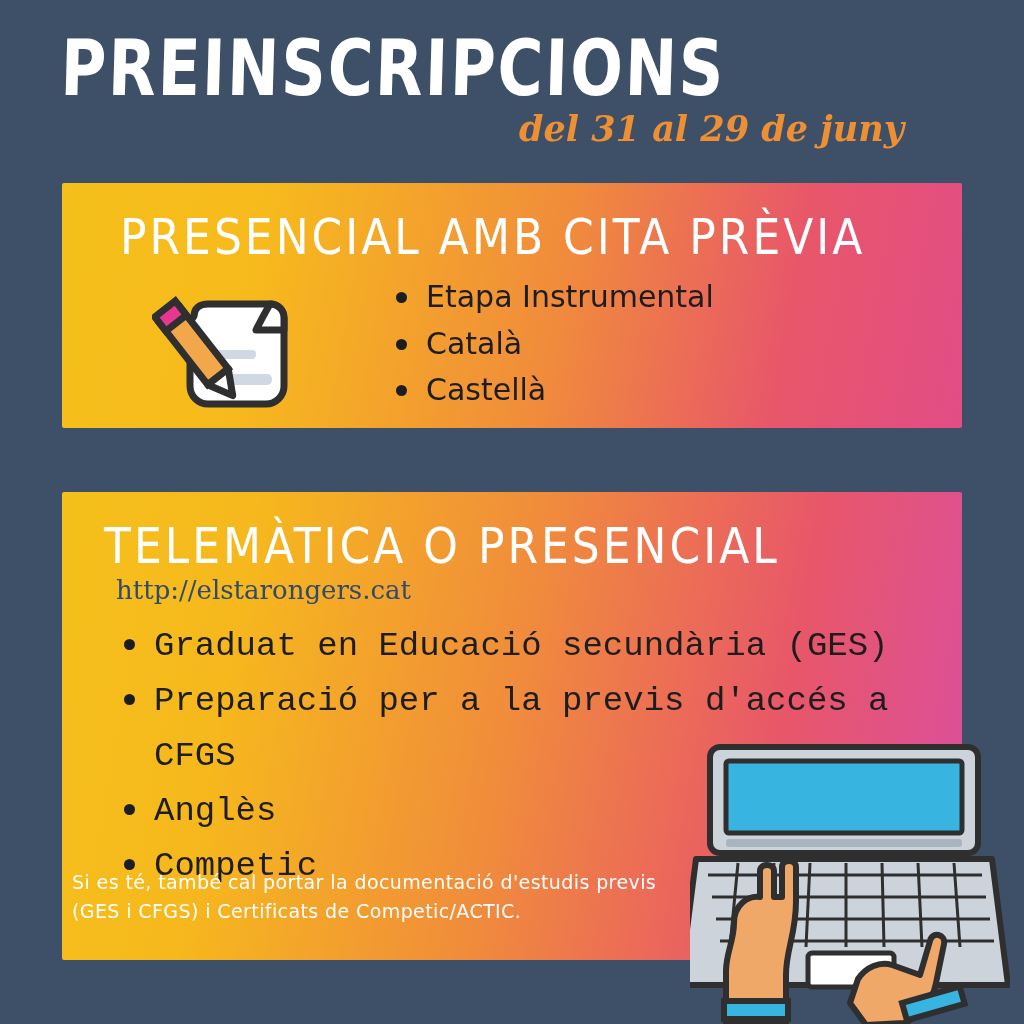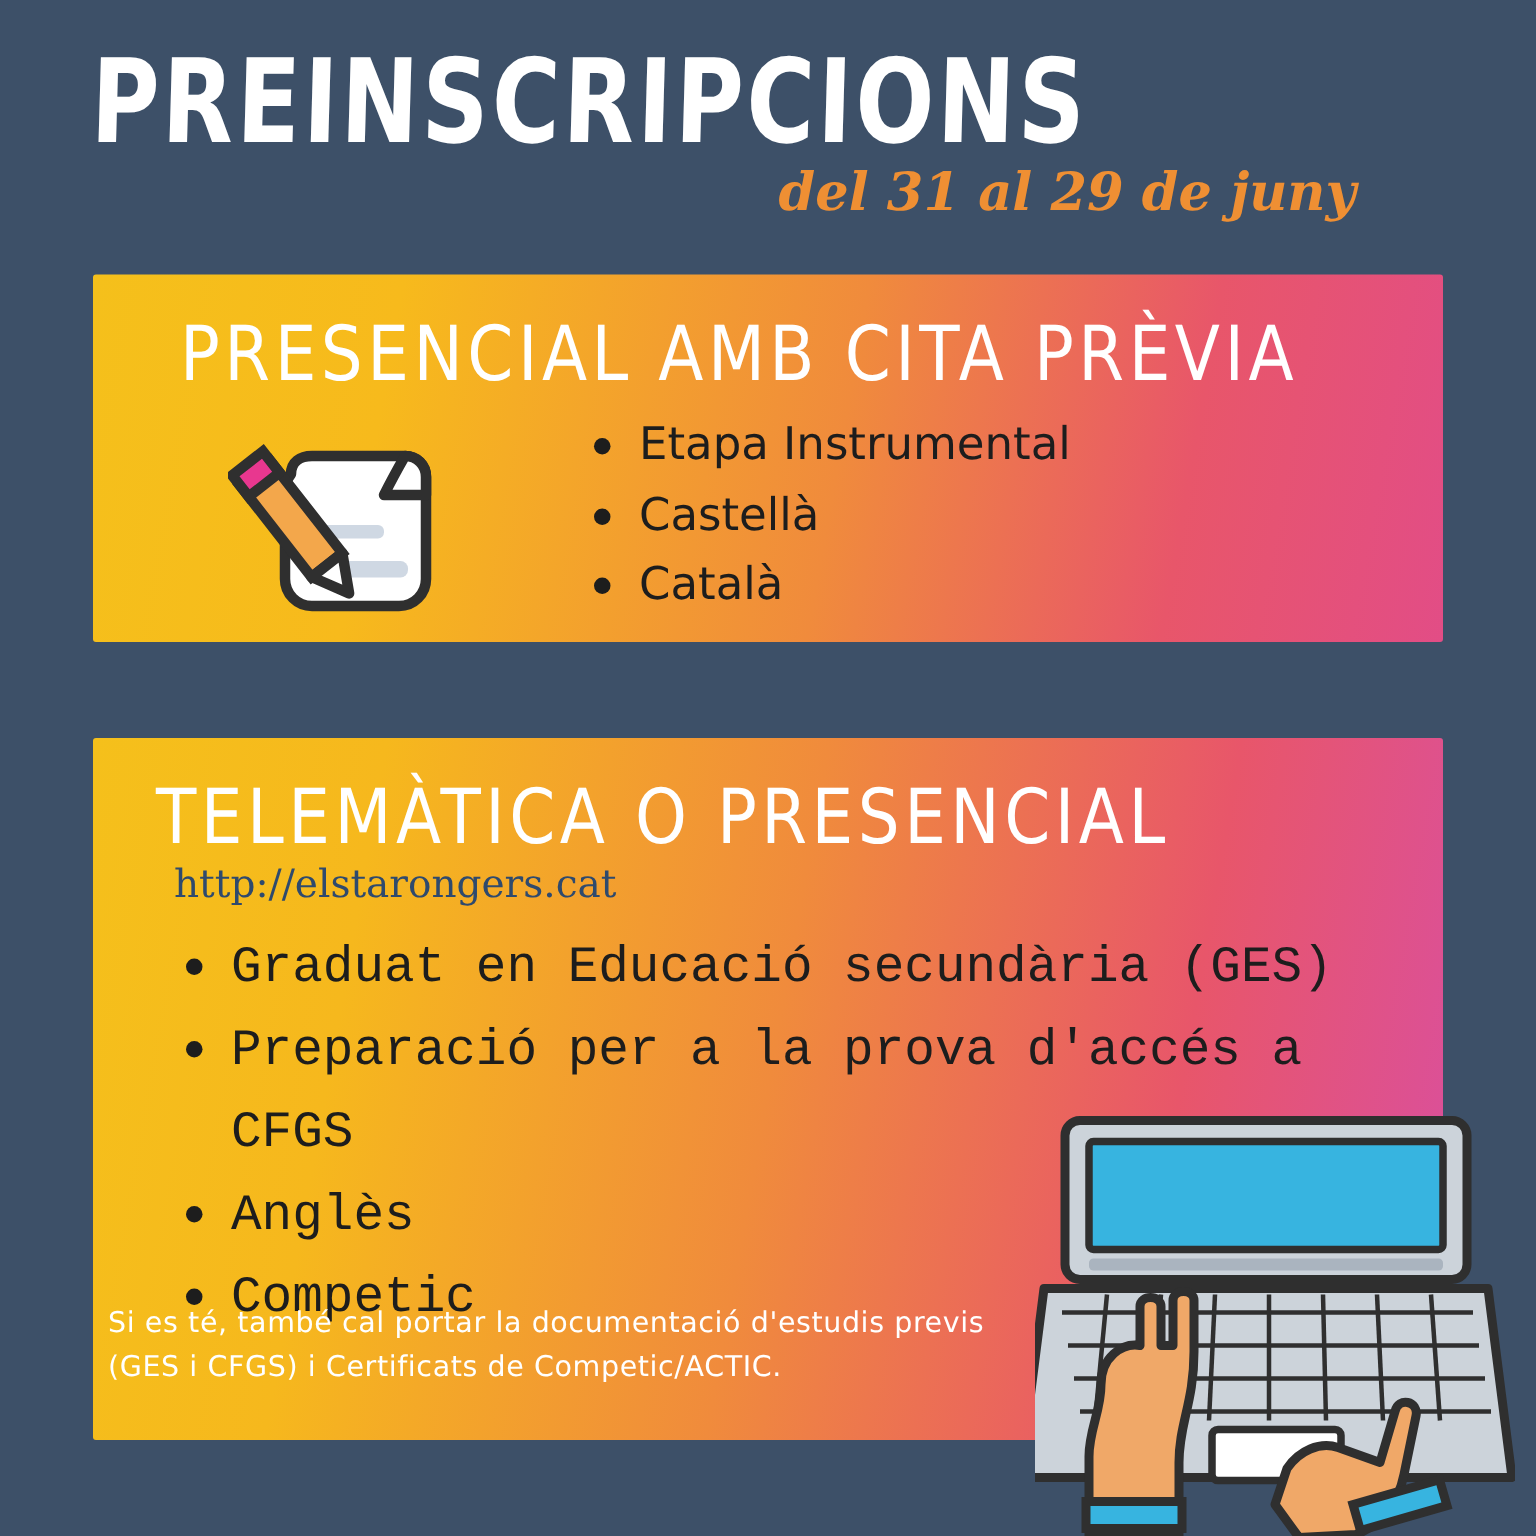--- a/index.html
+++ b/index.html
@@ -211,32 +211,32 @@
 
           <g transform="rotate(-38 70 60)">
             <rect x="30" y="10" width="26" height="78" fill="#f3a74b" stroke="#2f2f2f" stroke-width="7"></rect>
             <rect x="30" y="2" width="26" height="18" fill="#e8378f" stroke="#2f2f2f" stroke-width="7"></rect>
             <path d="M30 88 L43 112 L56 88 Z" fill="#ffffff" stroke="#2f2f2f" stroke-width="7" stroke-linejoin="round"></path>
           </g>
         </svg>
       </div>
       <ul class="c1-list">
         <li>Etapa Instrumental</li>
+        <li>Català</li>
         <li>Castellà</li>
-        <li>Català</li>
       </ul>
     </div>
   </div>
 
   <div class="card card-2">
     <div class="card-heading">TELEMÀTICA O PRESENCIAL</div>
     <div class="c2-url">http://elstarongers.cat</div>
     <ul class="c2-list">
       <li>Graduat en Educació secundària (GES)</li>
-      <li>Preparació per a la prova d'accés a CFGS</li>
+      <li>Preparació per a la previs d'accés a CFGS</li>
       <li>Anglès</li>
       <li>Competic</li>
     </ul>
   </div>
 
   <div class="notes">
     <p>Si es té, també cal portar la documentació d'estudis previs (GES i CFGS) i Certificats de Competic/ACTIC.</p>
   </div>
 
   <div class="laptop">

